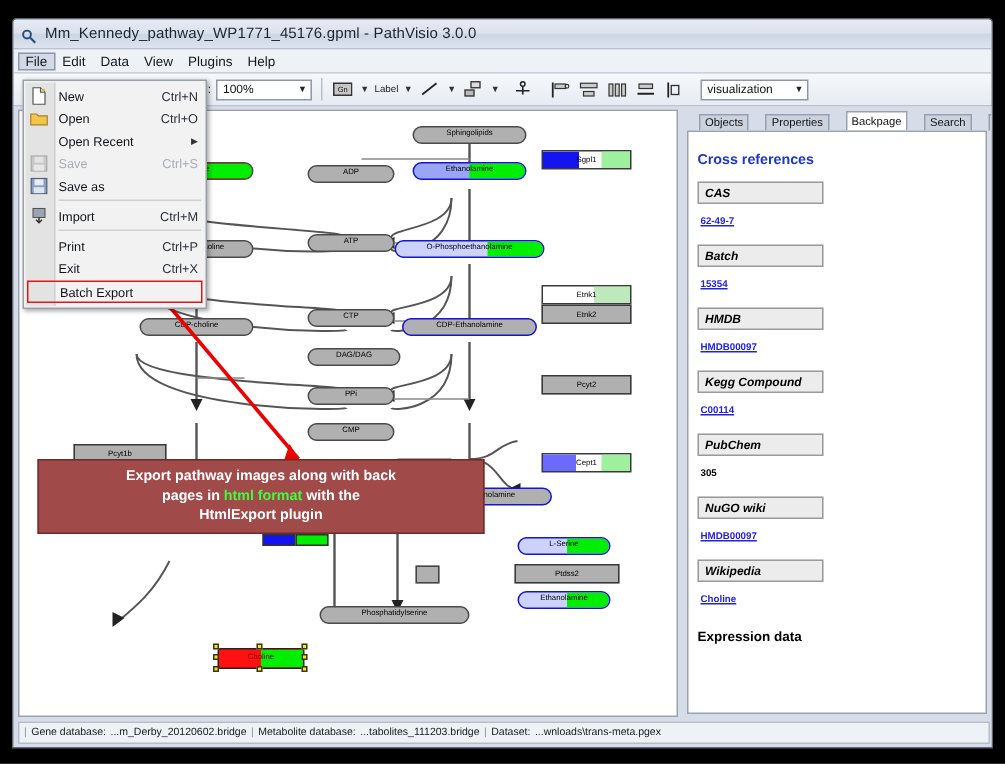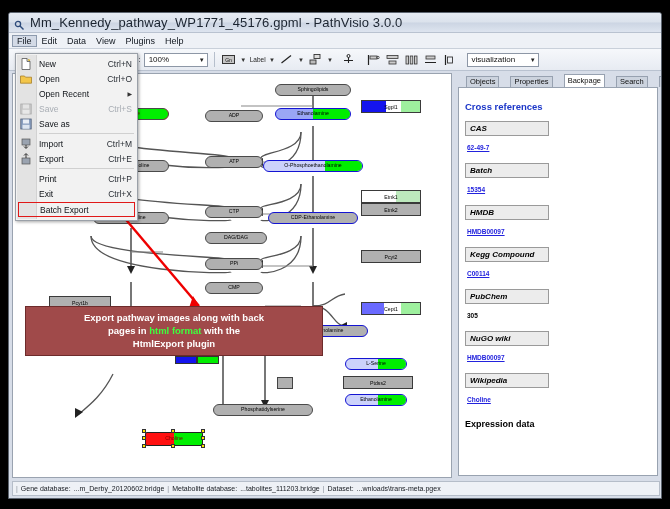--- a/index.html
+++ b/index.html
@@ -31,21 +31,21 @@
     background: linear-gradient(to bottom,#e6ebf3 0%,#dbe2ec 48%,#ccd5e3 52%,#dde4ef 100%);
     border-bottom: 1px solid #b9c2d0;
     display: flex; align-items: center;
     padding-left: 5px;
   }
   .title-icon {
     width: 11px; height: 11px; margin-right: 5px;
     flex: 0 0 auto;
   }
   #title-text {
-    font-size: 13px; color: #1b2430;
+    font-size: 10px; color: #1b2430;
     white-space: nowrap;
     letter-spacing: .1px;
   }
   
   #menubar {
     height: 16px;
     background: #eef1f6;
     border-bottom: 1px solid #c9d0da;
     display: flex; align-items: center;
     padding-left: 3px;
@@ -689,30 +689,20 @@
         <span class="fm-ico">
           <svg width="12" height="12" viewBox="0 0 12 12">
             <rect x="2" y="1" width="8" height="6" fill="#9aa3b0" stroke="#555" stroke-width=".7"></rect>
             <path d="M6,7 v3 M4,8.5 l2,2 l2,-2" stroke="#333" stroke-width="1" fill="none"></path>
           </svg>
         </span>
         <span>Import</span>
         <span class="acc">Ctrl+M</span>
       </div>
 
-      <div class="fm-row">
-        <span class="fm-ico">
-          <svg width="12" height="12" viewBox="0 0 12 12">
-            <rect x="2" y="5" width="8" height="6" fill="#9aa3b0" stroke="#555" stroke-width=".7"></rect>
-            <path d="M6,5 v-4 M4,2.5 l2,-2 l2,2" stroke="#333" stroke-width="1" fill="none"></path>
-          </svg>
-        </span>
-        <span>Export</span>
-        <span class="acc">Ctrl+E</span>
-      </div>
 
       <div class="fm-div"></div>
 
       <div class="fm-row">
         <span>Print</span>
         <span class="acc">Ctrl+P</span>
       </div>
 
       <div class="fm-row">
         <span>Exit</span>

